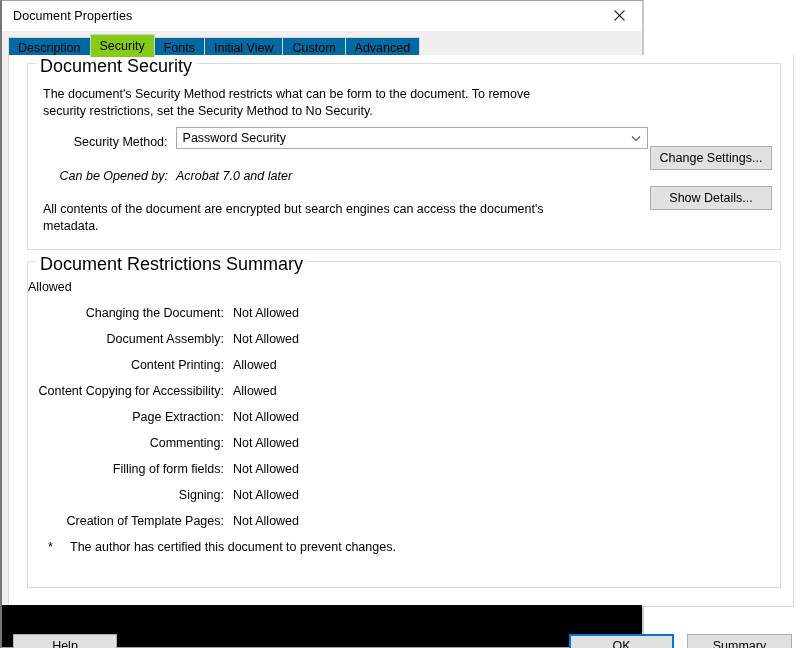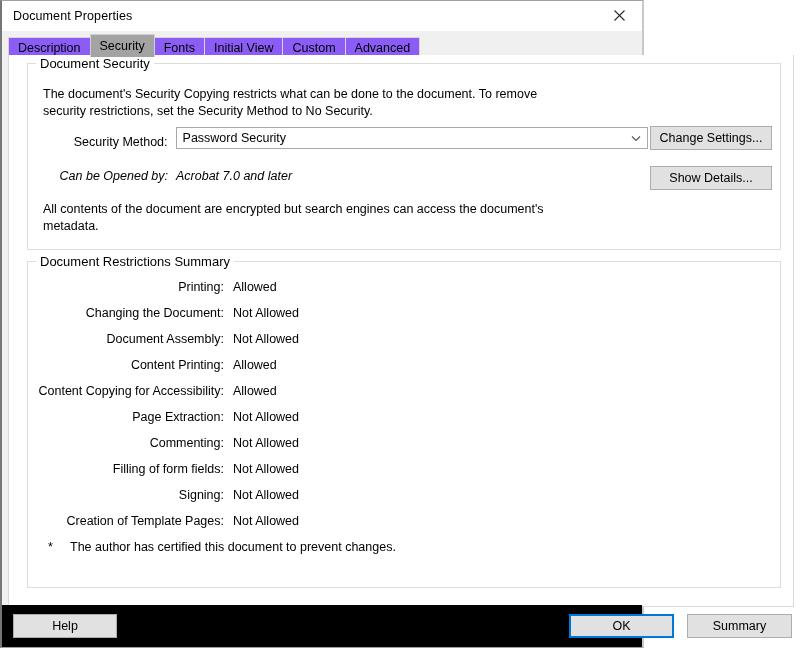--- a/index.html
+++ b/index.html
@@ -67,31 +67,31 @@
     align-items: flex-end;
     border-bottom: 1px solid #d9d9d9;
     background: transparent;
   }
   .tab {
     height: 21px;
     line-height: 21px;
     padding: 0 9px;
     font-size: 12.5px;
     color: #000;
-    background: #8b5cf6;
+    background: #0369a1;
     border: 1px solid #d7d7d7;
     border-bottom: none;
     margin-right: -1px;
     position: relative;
     top: 3px;
     cursor: default;
     white-space: nowrap;
   }
   .tab.active {
-    background: #a3a3a3;
+    background: #84cc16;
     border-color: #d0d0d0;
     z-index: 3;
     top: 1px;
     height: 22px;
     line-height: 22px;
   }
 
   
   .panel {
     position: absolute;
@@ -110,21 +110,21 @@
     position: absolute;
     box-sizing: border-box;
     border: 1px solid #dcdcdc;
   }
   .groupbox > .legend {
     position: absolute;
     top: -8px;
     left: 8px;
     padding: 0 4px;
     background: #ffffff;
-    font-size: 13px;
+    font-size: 18px;
     color: #000;
     white-space: nowrap;
   }
 
   #group-security {
     left: 18px;
     top: 8px;
     width: 754px;
     height: 187px;
   }
@@ -201,20 +201,21 @@
     background: #e1e1e1;
     border: 1px solid #adadad;
     font-size: 12.5px;
     color: #000;
     display: flex;
     align-items: center;
     justify-content: center;
     cursor: default;
     white-space: nowrap;
     font-family: "Liberation Sans", sans-serif;
+    margin-top: 20px;
   }
   .btn.default-btn {
     border: 2px solid #0078d7;
     background: #e1e1e1;
   }
   #btn-change-settings {
     position: absolute;
     left: 622px;
     top: 62px;
     width: 122px;
@@ -301,21 +302,21 @@
     <div class="tab">Custom</div>
     <div class="tab">Advanced</div>
   </div>
 
   <div class="panel">
 
     <div class="groupbox" id="group-security">
       <div class="legend">Document Security</div>
       <div class="gb-body">
 
-        <div class="desc-text" id="security-desc">The document's Security Copying restricts what can be done to the document. To remove
+        <div class="desc-text" id="security-desc">The document's Security Method restricts what can be form to the document. To remove
 security restrictions, set the Security Method to No Security.</div>
 
         <div class="field-row" id="security-method-row">
           <div class="field-label">Security Method:</div>
           <div class="combobox">
             <div class="combobox-value">Password Security</div>
             <div class="combobox-arrow">
               <svg width="10" height="7" viewBox="0 0 10 7" aria-hidden="true">
                 <polyline points="1,1.5 5,5.5 9,1.5" fill="none" stroke="#5a5a5a" stroke-width="1.2"></polyline>
               </svg>
@@ -336,21 +337,20 @@
         <div class="btn" id="btn-show-details">Show Details...</div>
       </div>
     </div>
 
     <div class="groupbox" id="group-restrictions">
       <div class="legend">Document Restrictions Summary</div>
       <div class="gb-body">
         <div class="restrictions">
 
           <div class="restriction-row">
-            <div class="restriction-label">Printing:</div>
             <div class="restriction-value">Allowed</div>
           </div>
 
           <div class="restriction-row">
             <div class="restriction-label">Changing the Document:</div>
             <div class="restriction-value">Not Allowed</div>
           </div>
 
           <div class="restriction-row">
             <div class="restriction-label">Document Assembly:</div>

